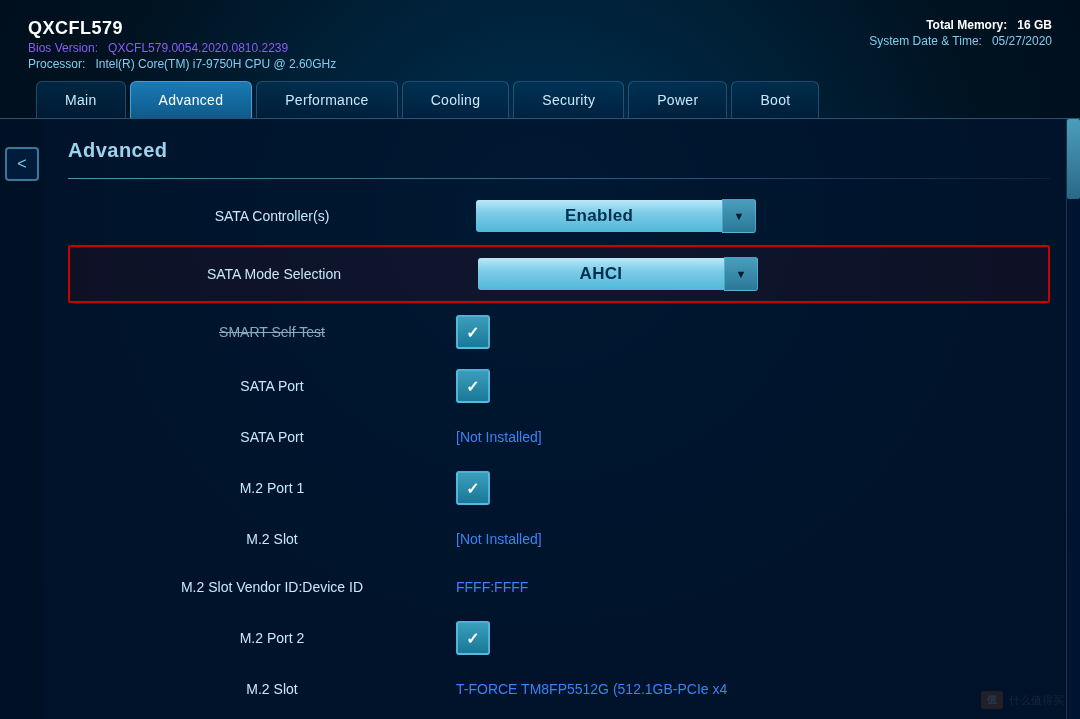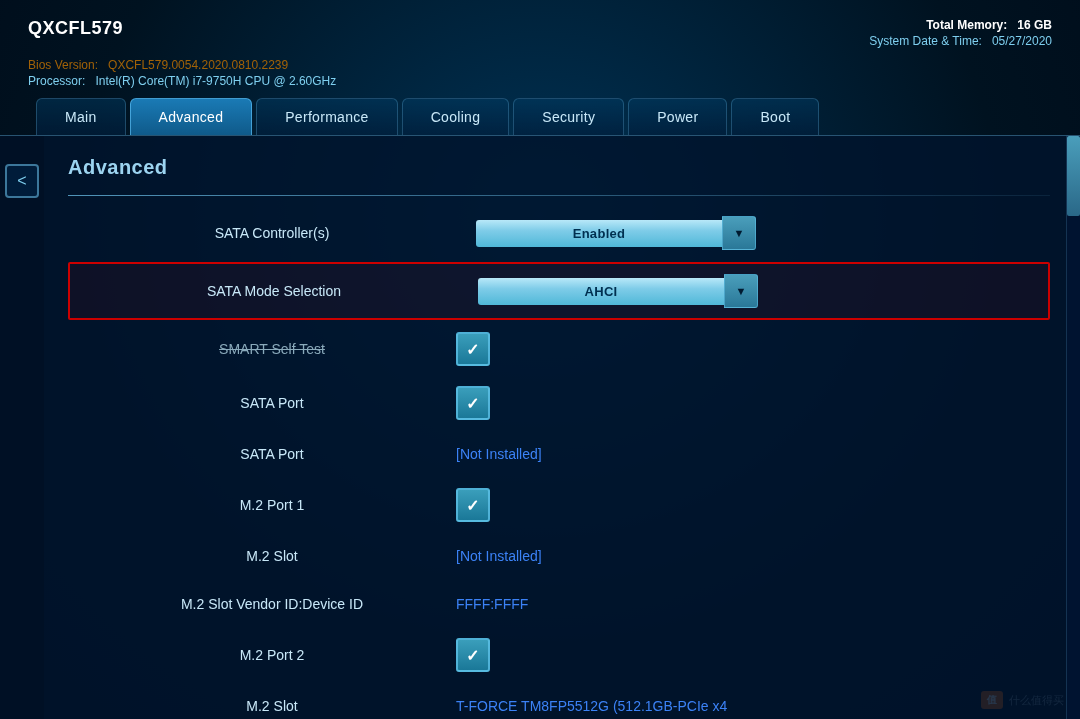--- a/index.html
+++ b/index.html
@@ -39,23 +39,23 @@
     }
 
     .header-left .model-name {
       color: #ffffff;
       font-size: 18px;
       font-weight: 600;
       letter-spacing: 0.5px;
     }
 
     .header-left .bios-info {
-      color: #a16207;
+      color: #8b5cf6;
       font-size: 12px;
-      margin-top: 19px;
+      margin-top: 2px;
     }
 
     .header-left .processor-info {
       color: #7ecfef;
       font-size: 12px;
       margin-top: 2px;
     }
 
     .header-right {
       text-align: right;
@@ -212,21 +212,21 @@
       align-items: center;
       min-width: 300px;
       max-width: 360px;
     }
 
     .dropdown-field {
       flex: 1;
       padding: 6px 12px;
       background: linear-gradient(180deg, #b8e8f8 0%, #7ecce8 40%, #50b8d8 100%);
       color: #003050;
-      font-size: 13px;
+      font-size: 17px;
       font-weight: 600;
       border: none;
       border-radius: 3px 0 0 3px;
       letter-spacing: 0.3px;
       margin-left: 20px;
     }
 
     .dropdown-arrow {
       width: 34px;
       height: 34px;

